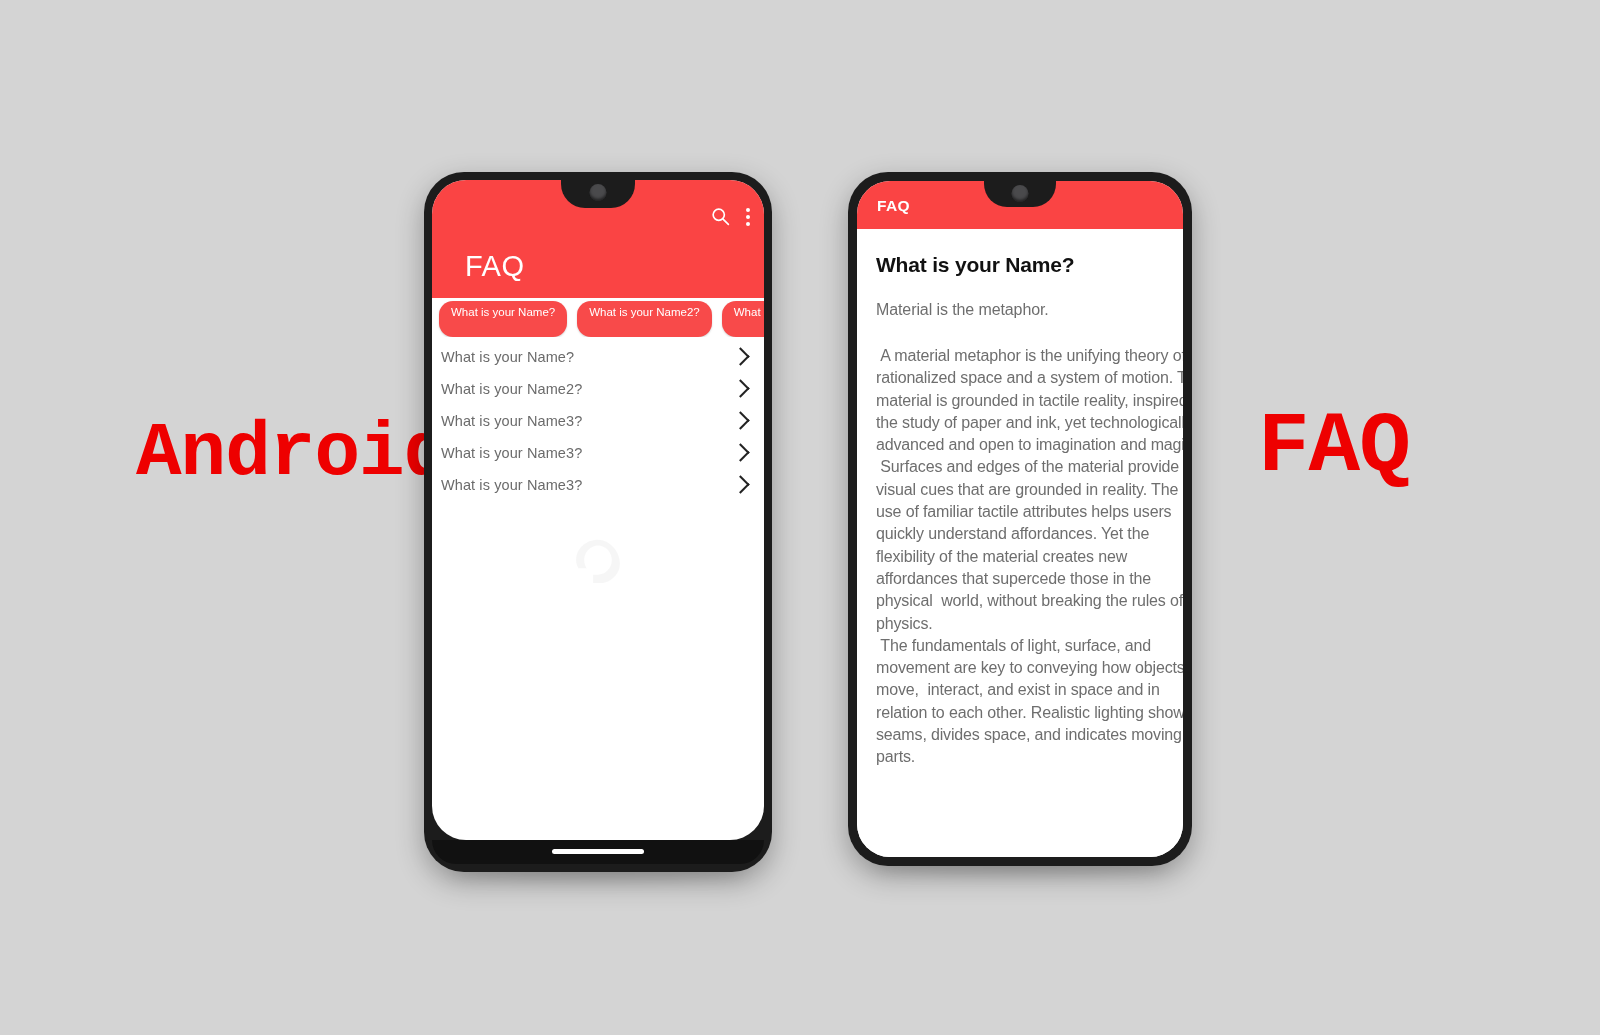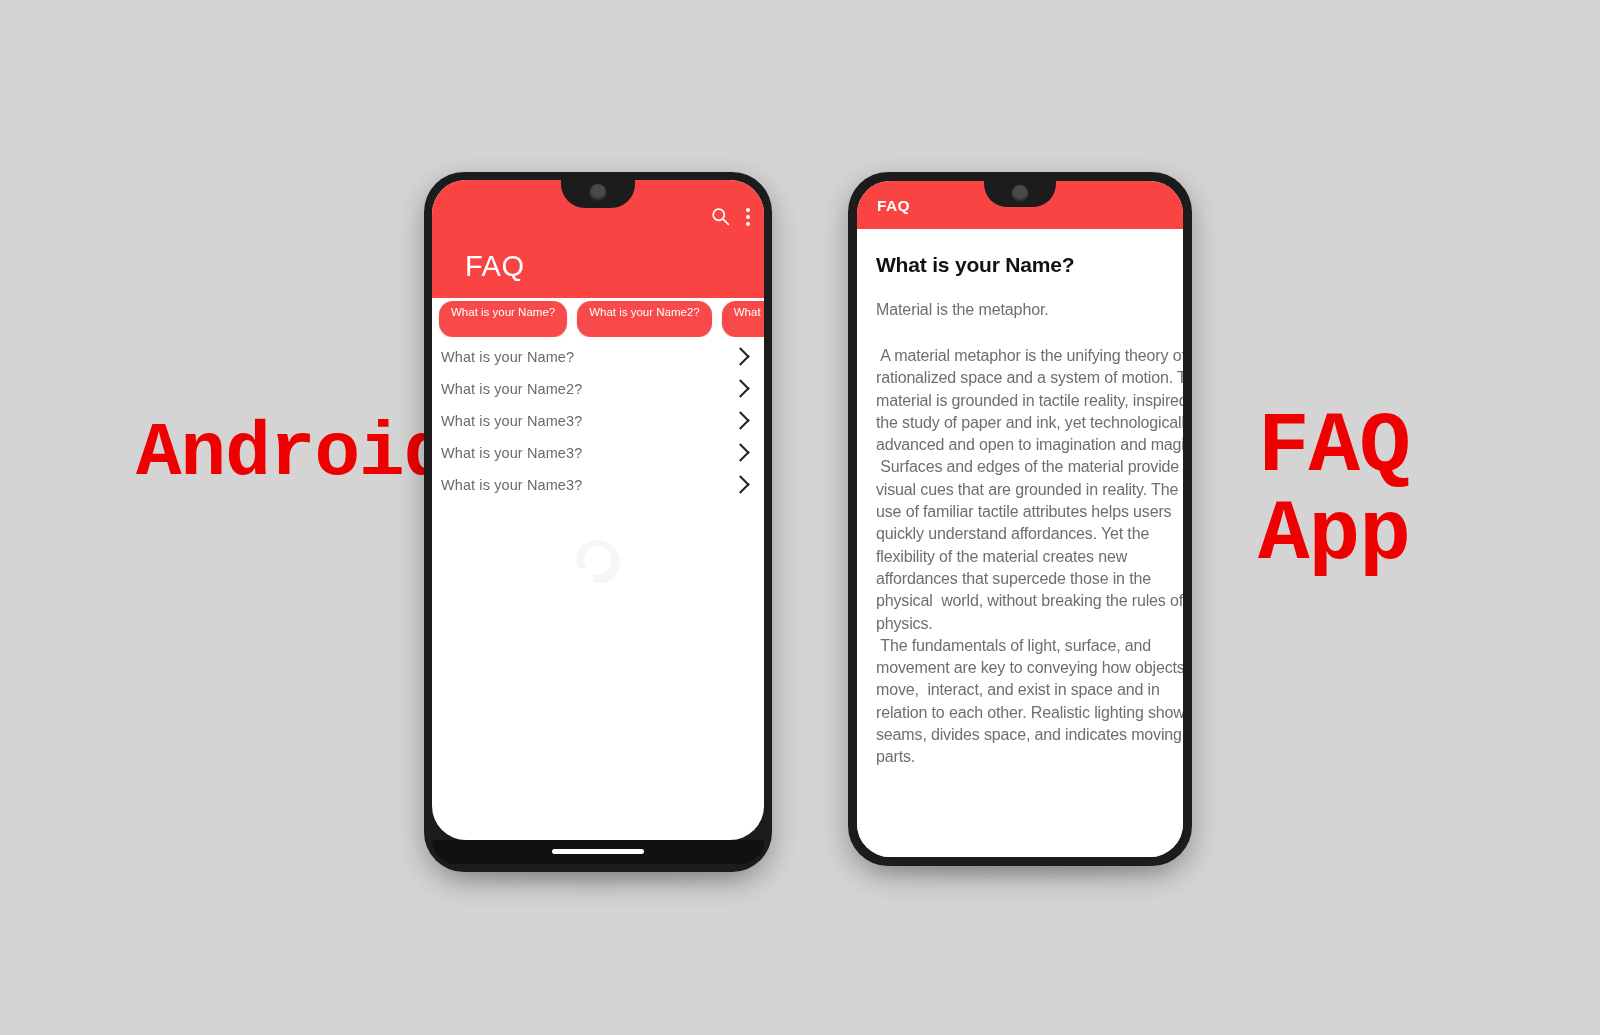--- a/index.html
+++ b/index.html
@@ -290,21 +290,20 @@
   #shadow-left  { left: 452px; top: 862px; width: 292px; }
   #shadow-right { left: 874px; top: 856px; width: 292px; }
 </style>
 </head>
 <body>
 
 <div id="caption-android" class="caption">Android</div>
 
 <div id="caption-faqapp" class="caption">
   <span class="cap-line">FAQ</span>
-  <span class="cap-line">App</span>
 </div>
 
 <div id="shadow-left" class="shadow-floor"></div>
 <div id="shadow-right" class="shadow-floor"></div>
 
 <div id="phone-left" class="phone">
   <div class="phone-inner">
 
     <div class="appbar-l">
       <div class="notch-l">

